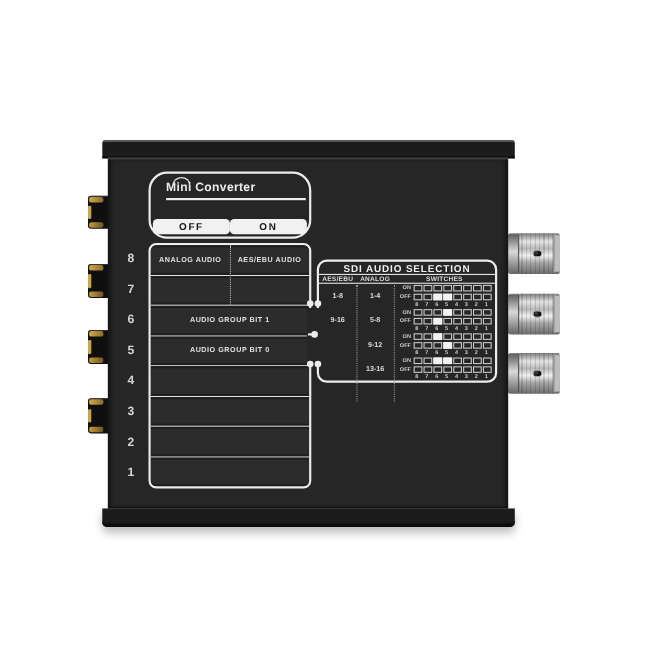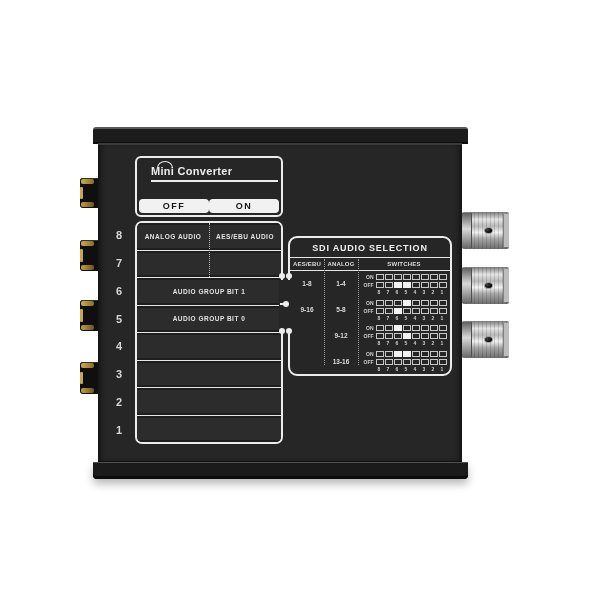--- a/index.html
+++ b/index.html
@@ -33,21 +33,21 @@
   .bnc-knurl{position:absolute;inset:0;border-radius:2px;
        background:repeating-linear-gradient(90deg,rgba(0,0,0,.14) 0 1px,rgba(255,255,255,0) 1px 4px);}
   .bnc-flange{position:absolute;left:0;top:1px;width:9px;height:35px;
        background:linear-gradient(180deg,#5f5f5f,#d9d9d9 45%,#6a6a6a);border-right:1px solid #4f4f4f;}
   .bnc-stud{position:absolute;left:22px;top:15px;width:9px;height:7px;border-radius:50%;
        background:radial-gradient(circle at 35% 35%,#444,#000 70%);border:1px solid #9c9c9c;box-sizing:border-box;}
   .bnc-cap{position:absolute;right:0;top:2px;width:5px;height:33px;background:#bdbdbd;border-left:1px solid #808080;}
 
   
   .title-panel{left:135px;top:156px;width:148px;height:61px;border:2px solid #ececec;
-               border-radius:6px;box-sizing:border-box;}
+               border-radius:17px;box-sizing:border-box;}
   .brand-arc{left:20px;top:3px;width:14px;height:6px;border:1.5px solid #ececec;border-bottom:none;
              border-radius:50% 50% 0 0 / 100% 100% 0 0;}
   .brand-line{left:14px;top:7px;font-size:11px;font-weight:bold;letter-spacing:.3px;color:#ececec;}
   .brand-underline{left:14px;top:22px;width:127px;height:1.5px;background:#ececec;}
   .model-line{left:13px;top:25px;font-size:17px;font-weight:bold;letter-spacing:.3px;color:#f1f1f1;}
   .pill{position:absolute;bottom:2px;width:70px;height:14px;background:#f1f1f1;border-radius:4px;
         display:flex;align-items:center;justify-content:center;
         font-size:9px;font-weight:bold;letter-spacing:1.5px;color:#151515;}
   .pill-off{left:2px;} .pill-on{right:2px;}
 
@@ -63,21 +63,21 @@
   .row-numbers{left:110px;top:221px;width:18px;height:223px;display:flex;flex-direction:column;}
   .rownum{flex:1;display:flex;align-items:center;justify-content:center;
           font-size:11px;font-weight:bold;color:#d6d6d6;}
 
   
   .border-mask{left:279px;top:280px;width:14px;height:49px;background:#262626;}
   .dot{position:absolute;width:6px;height:6px;border-radius:50%;background:#ececec;}
   .leader-ext{left:280px;top:303px;width:6px;height:2px;background:#ececec;}
 
   
-  .sel-panel{left:288px;top:236px;width:164px;height:140px;border:2px solid #ececec;
+  .sel-panel{left:288px;top:236px;width:164px;height:112px;border:2px solid #ececec;
              border-radius:9px;box-sizing:border-box;display:flex;flex-direction:column;}
   .sel-title{height:19px;display:flex;align-items:center;justify-content:center;
              font-size:9px;font-weight:bold;letter-spacing:.8px;color:#f0f0f0;
              border-bottom:1.5px solid #e4e4e4;}
   .sel-headers{height:12px;display:flex;align-items:center;border-bottom:1.5px solid #e4e4e4;
                font-size:6px;font-weight:bold;color:#dcdcdc;letter-spacing:.2px;}
   .shc{width:34px;text-align:center;} .shc-switches{flex:1;text-align:center;}
   .sel-body{flex:1;display:flex;flex-direction:column;}
   .srow{flex:1;display:flex;align-items:center;}
   .saes,.sanalog{width:34px;text-align:center;font-size:6.5px;font-weight:bold;color:#dcdcdc;}

